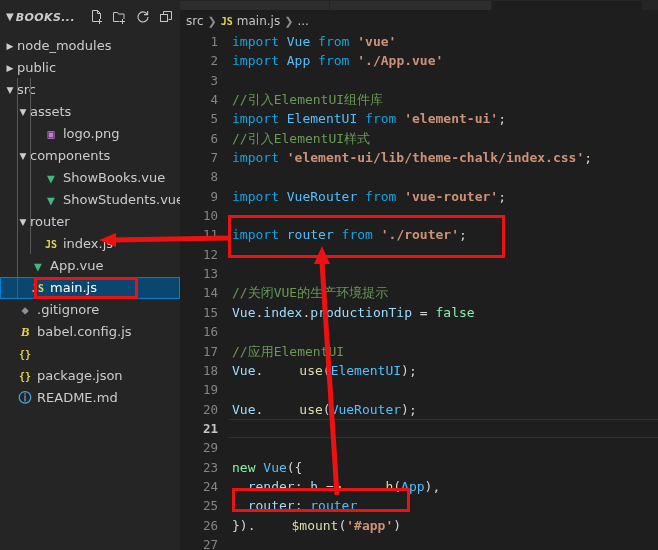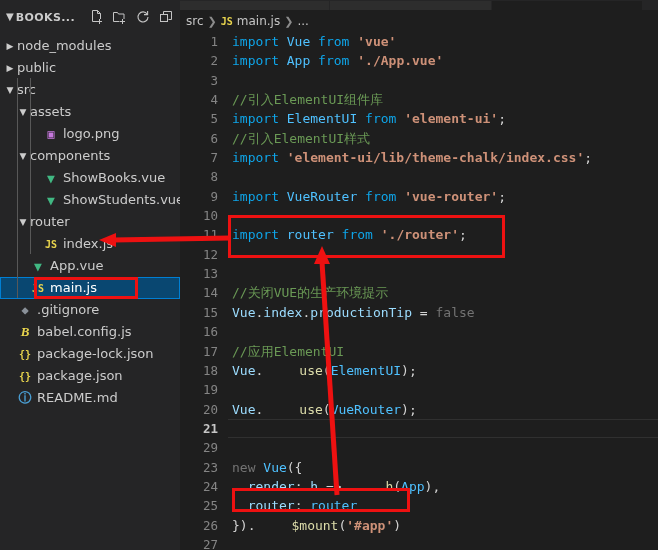--- a/index.html
+++ b/index.html
@@ -25,20 +25,21 @@
     color:#cccccc;
   }
   #sidebar-header .chev {
     width:14px; font-size:10px; color:#cccccc; text-align:center;
     display:inline-block; line-height:1;
   }
   #sidebar-title {
     font-size:11px; font-weight:bold; letter-spacing:.4px;
     text-transform:uppercase; color:#cccccc; white-space:nowrap;
     margin-right:12px;
+    font-style:italic;
   }
   #sidebar-actions { display:flex; align-items:center; gap:7px; margin-left:2px; }
   #sidebar-actions .act { width:16px; height:16px; display:block; cursor:pointer; }
   #sidebar-actions .act svg { display:block; }
 
   #tree { position:relative; padding-top:1px; }
   .row {
     height:22px; display:flex; align-items:center;
     white-space:nowrap; position:relative; cursor:pointer;
     font-size:13px; color:#cccccc;
@@ -96,21 +97,21 @@
     border-top:1px solid #303030; border-bottom:1px solid #303030;
     pointer-events:none;
   }
 
   
   .t-kw  { color:#0ea5e9; }
   .t-var { color:#9cdcfe; }
   .t-str { color:#ce9178;font-weight:bold; }
   .t-com { color:#6a9955; }
   .t-fn  { color:#dcdcaa;margin-left:36px; }
-  .t-ctl { color:#737373; }
+  .t-ctl { color:#86efac; }
   .t-blue{ color:#4fc1ff; }
   .t-pun { color:#d4d4d4; }
 
   
   #annots { position:absolute; left:0; top:0; width:658px; height:550px; pointer-events:none; }
   .redbox { position:absolute; border:3px solid #ee1111; }
 </style>
 </head>
 <body>
 
@@ -231,21 +232,20 @@
           <span class="ficon">
             <span style="color:#e8d44d;font-style:italic;font-family:serif;font-size:13px">B</span>
           </span>
           <span class="flabel">babel.config.js</span>
         </div>
         <div class="row" style="padding-left:4px">
           <span class="twisty"></span>
           <span class="ficon">
             <span style="color:#e8d44d">{}</span>
           </span>
-          <span class="flabel">package-lock.json</span>
         </div>
         <div class="row" style="padding-left:4px">
           <span class="twisty"></span>
           <span class="ficon">
             <span style="color:#e8d44d">{}</span>
           </span>
           <span class="flabel">package.json</span>
         </div>
         <div class="row" style="padding-left:4px">
           <span class="twisty"></span>

